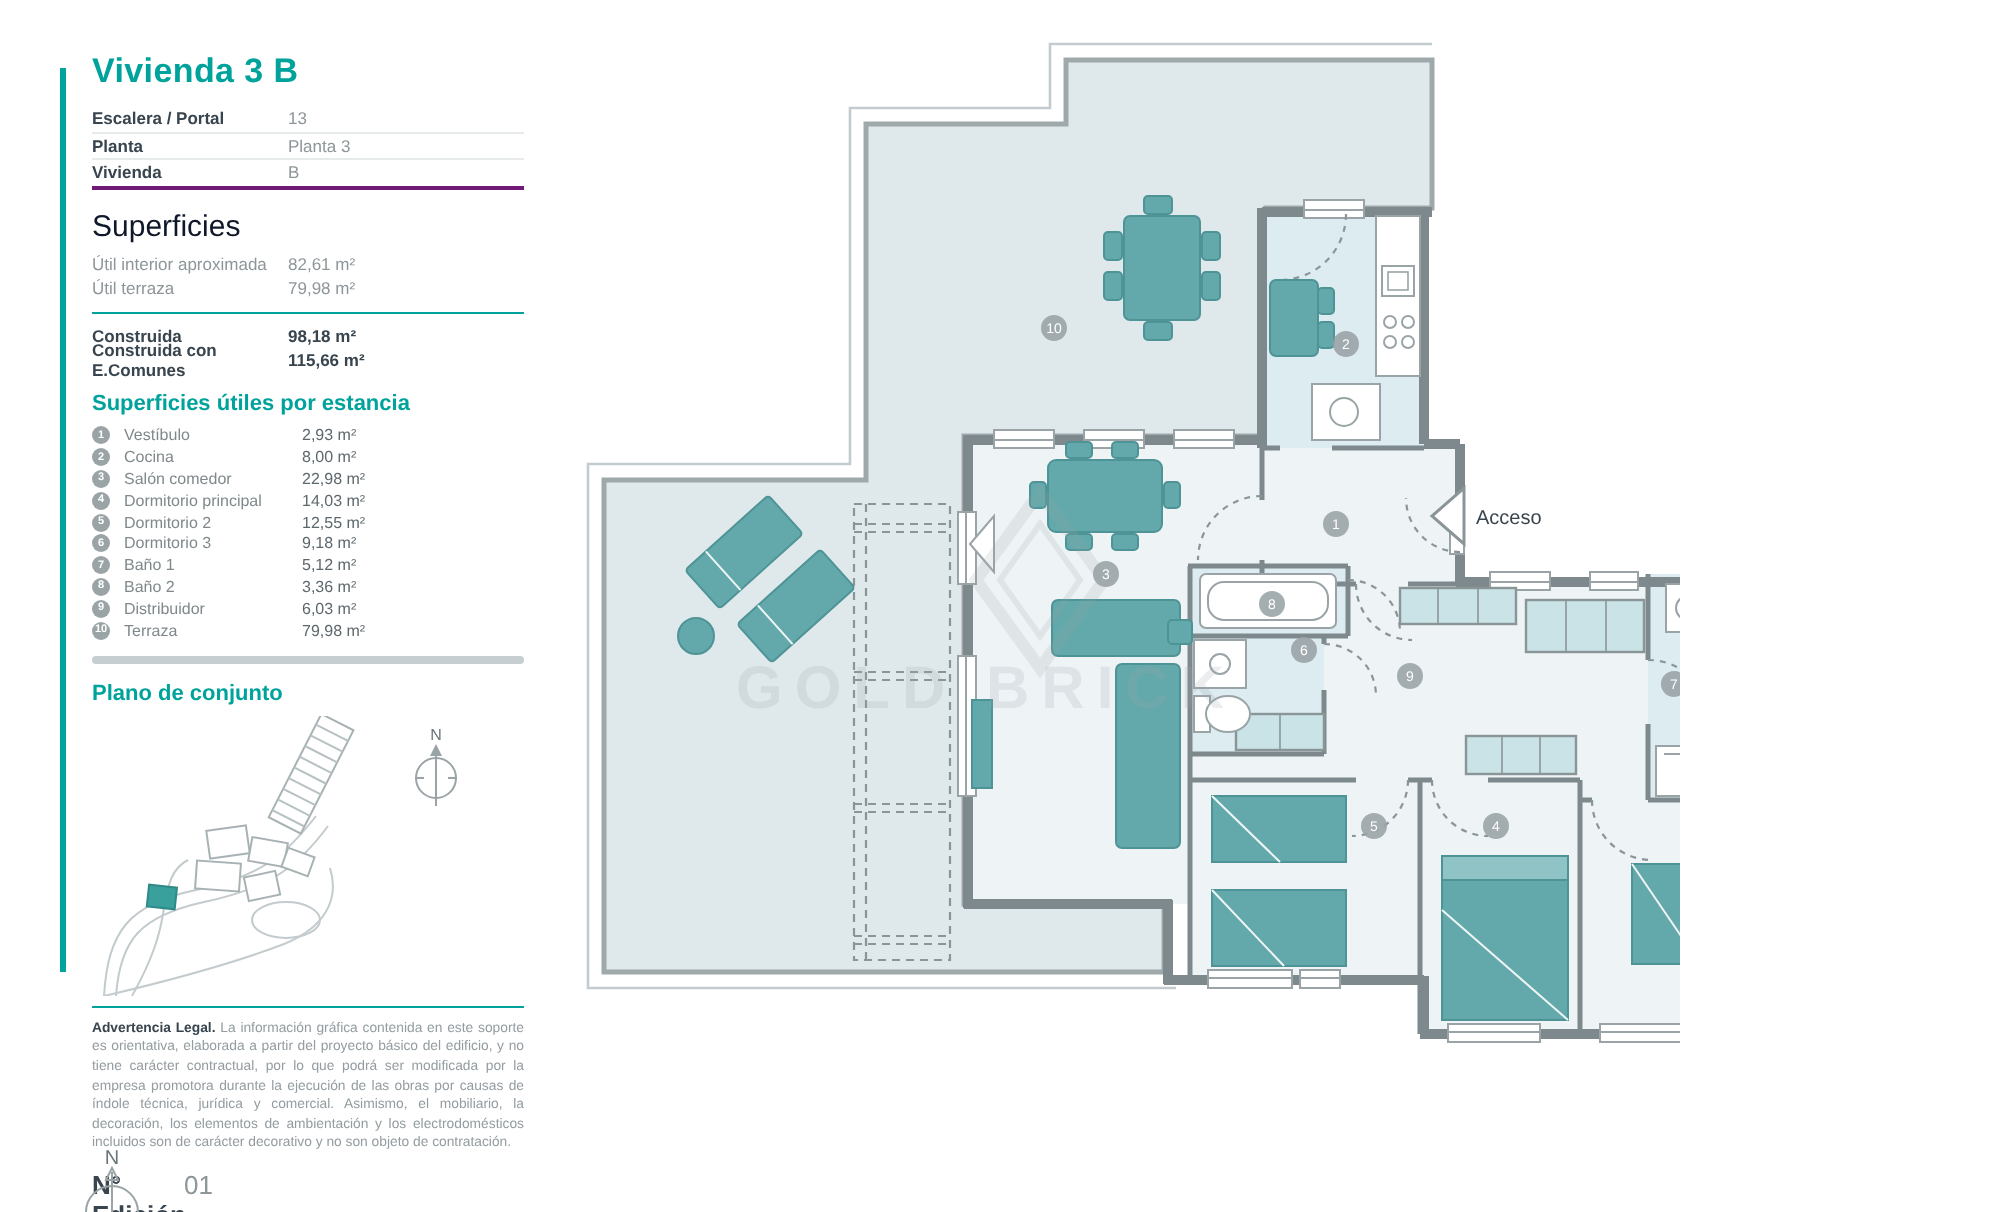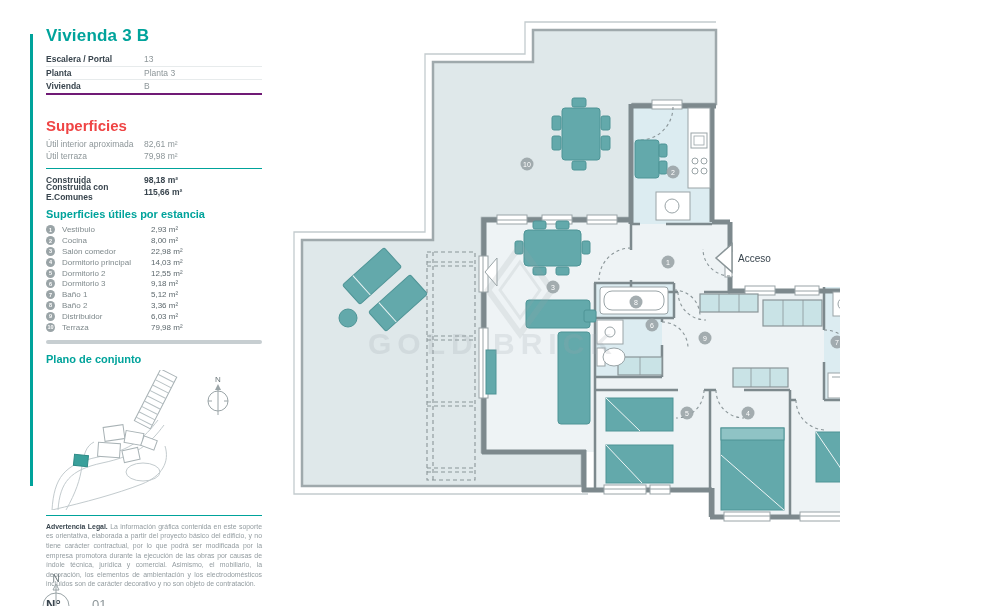--- a/index.html
+++ b/index.html
@@ -8,21 +8,21 @@
   
   .sidebar{position:absolute;left:30px;top:26px;width:232px;}
   .accent-bar{position:absolute;left:0;top:8px;width:3px;height:452px;background:#00a39b;}
   .side-inner{margin-left:16px;}
   .title{font-size:17px;font-weight:bold;color:#00a39b;margin:0 0 7px 0;letter-spacing:.2px;}
   .info-rows{border-bottom:2px solid #701a75;}
   .irow{display:flex;align-items:center;height:12.5px;border-top:1px solid #e7ebec;font-size:8.5px;}
   .irow:first-child{border-top:none;}
   .irow .lbl{width:98px;font-weight:bold;color:#39454e;}
   .irow .val{color:#8d9699;}
-  .h2{font-size:15px;font-weight:bold;color:#ef4444;margin:22px 0 4px 0;}
+  .h2{font-size:15px;font-weight:normal;color:#0f172a;margin:10px 0 4px 0;}
   .h3{font-size:11px;font-weight:bold;color:#00a39b;margin:9px 0 5px 0;}
   .srow{display:flex;align-items:center;height:12.5px;font-size:8.5px;}
   .srow .lbl{width:98px;color:#8d9699;}
   .srow .val{color:#8d9699;}
   .srow.bold .lbl,.srow.bold .val{font-weight:bold;color:#39454e;}
   .teal-hr{border:none;border-top:1.5px solid #00a39b;margin:5px 0;}
   .erow{display:flex;align-items:center;height:10.8px;font-size:8px;}
   .erow .num{width:9px;height:9px;border-radius:50%;background:#9aa4a7;color:#fff;
              font-size:5.5px;font-weight:bold;display:flex;align-items:center;justify-content:center;flex:0 0 9px;}
   .erow .lbl{width:89px;margin-left:7px;color:#7f898c;}

